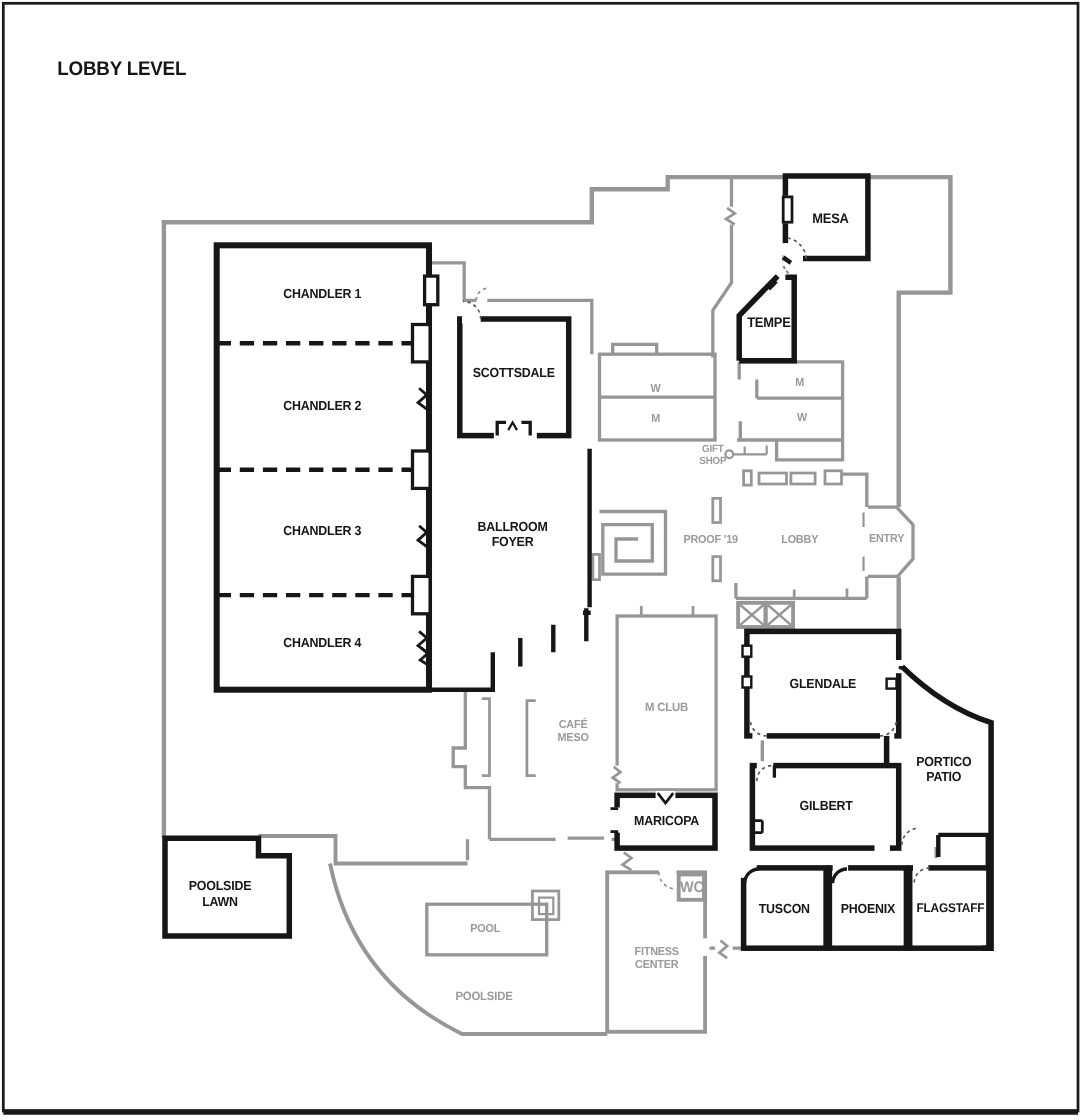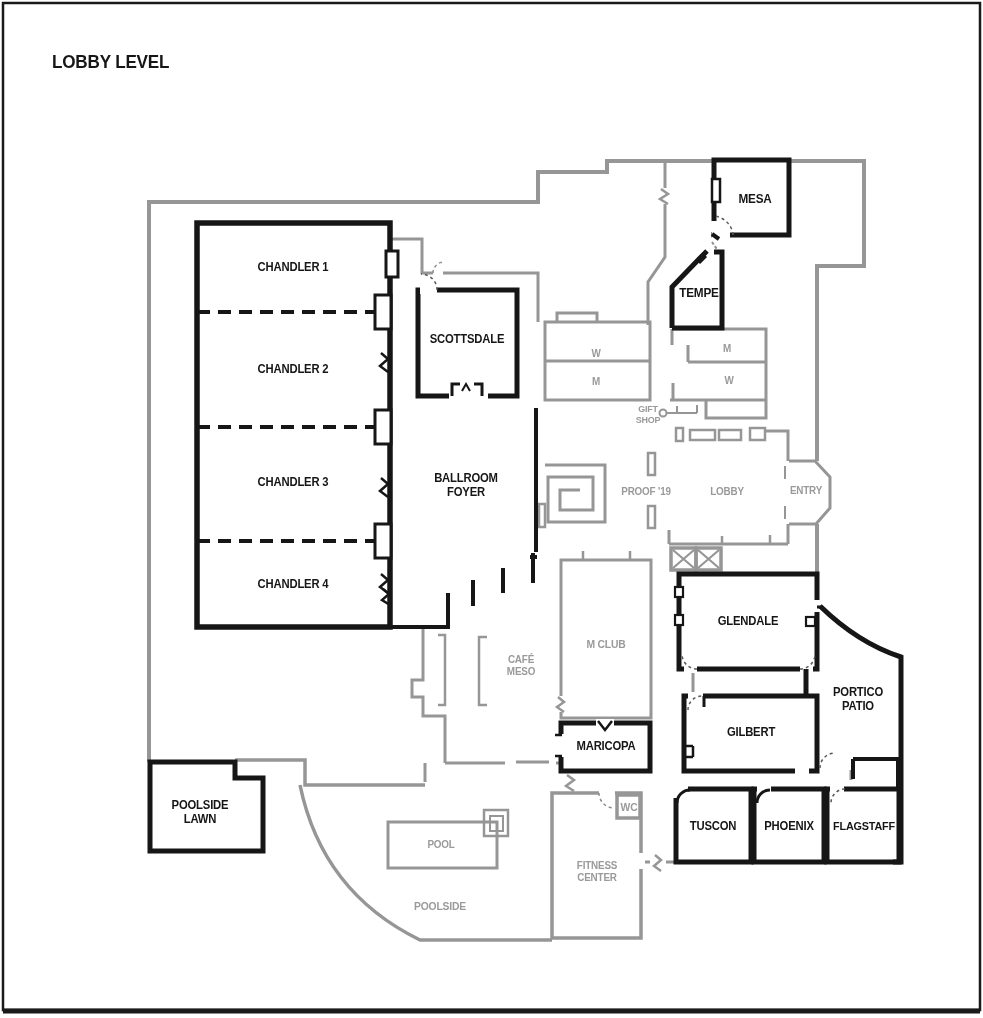--- a/index.html
+++ b/index.html
@@ -213,15 +213,15 @@
   <div class="lbl g" style="left:729px;top:381px;font-size:10.5px">W</div>
   <div class="lbl g" style="left:648px;top:415px;font-size:9.5px">GIFT
 SHOP</div>
   <div class="lbl g" style="left:646px;top:492px;font-size:10.5px">PROOF '19</div>
   <div class="lbl g" style="left:727px;top:492px;font-size:10.5px">LOBBY</div>
   <div class="lbl g" style="left:806px;top:491px;font-size:10.5px">ENTRY</div>
   <div class="lbl g" style="left:441px;top:845px;font-size:10.5px">POOL</div>
   <div class="lbl g" style="left:440px;top:906px;font-size:11px">POOLSIDE</div>
   <div class="lbl g" style="left:597px;top:872px;font-size:10.5px">FITNESS
 CENTER</div>
-  <div class="lbl g" style="left:629px;top:807px;font-size:11px">WC</div>
+  <div class="lbl g" style="left:629px;top:807px;font-size:14px">WC</div>
 
 </div>
 
 </body></html>

